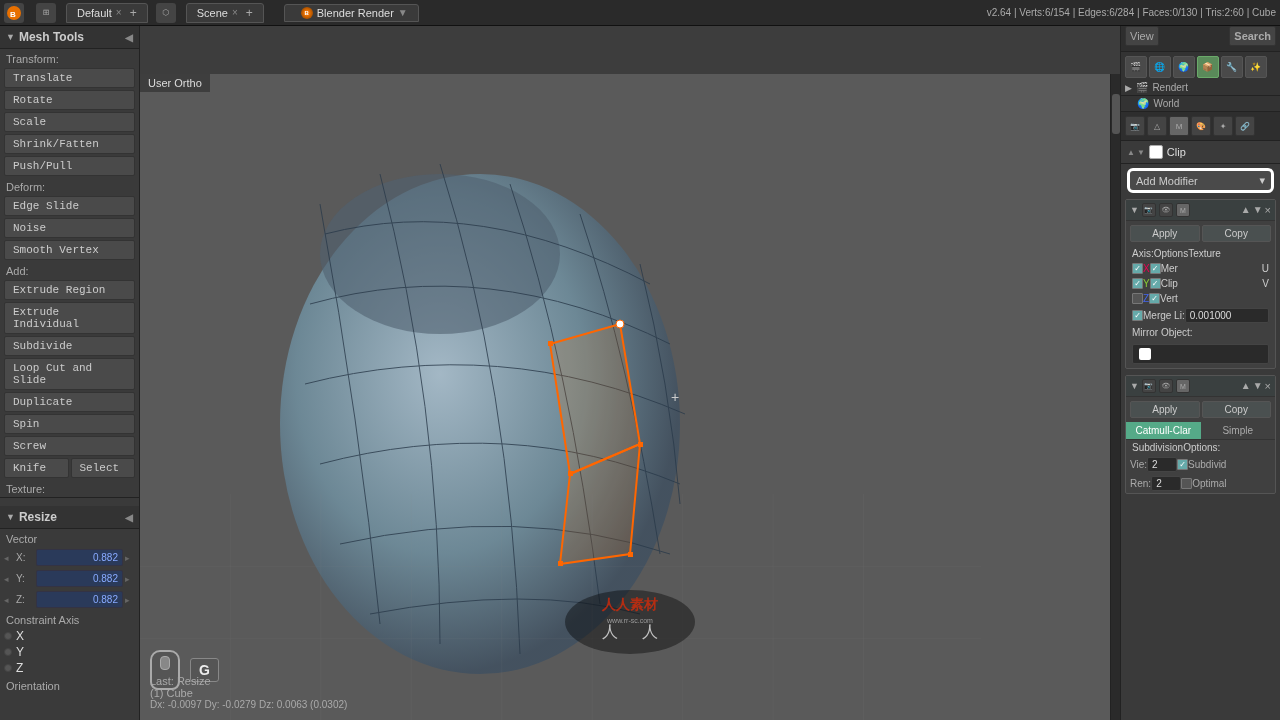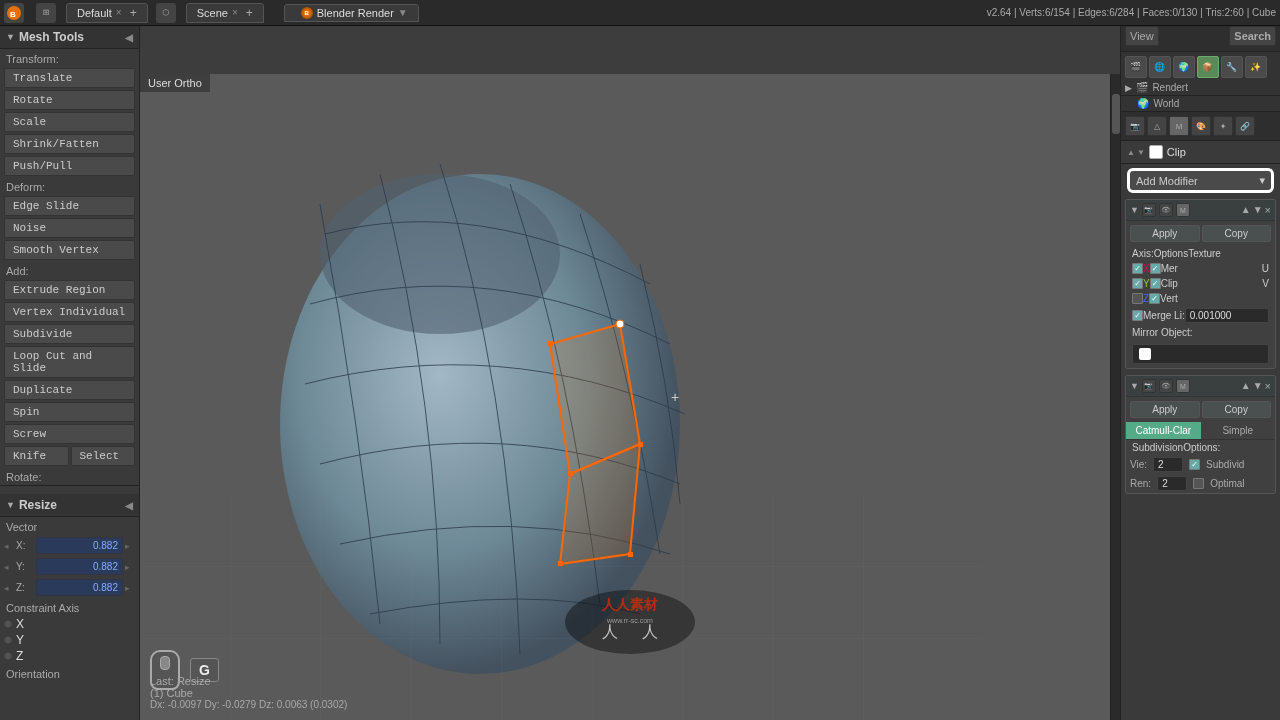--- a/index.html
+++ b/index.html
@@ -385,21 +385,21 @@
       font-size: 10px;
       cursor: pointer;
       color: #aaa;
     }
     .mod-tab.active {
       background: #5a8;
       color: #fff;
     }
     .subd-options {
       display: flex;
-      gap: 6px;
+      gap: 0;
       padding: 2px 4px;
       align-items: center;
       font-size: 10px;
       color: #aaa;
     }
 
     
     ::-webkit-scrollbar { width: 6px; }
     ::-webkit-scrollbar-track { background: #2a2a2a; }
     ::-webkit-scrollbar-thumb { background: #555; border-radius: 3px; }
@@ -499,31 +499,31 @@
     <button class="tool-btn">Shrink/Fatten</button>
     <button class="tool-btn">Push/Pull</button>
 
     <div class="section-label">Deform:</div>
     <button class="tool-btn">Edge Slide</button>
     <button class="tool-btn">Noise</button>
     <button class="tool-btn">Smooth Vertex</button>
 
     <div class="section-label">Add:</div>
     <button class="tool-btn">Extrude Region</button>
-    <button class="tool-btn">Vertex Individual</button>
+    <button class="tool-btn">Extrude Individual</button>
     <button class="tool-btn">Subdivide</button>
     <button class="tool-btn">Loop Cut and Slide</button>
     <button class="tool-btn">Duplicate</button>
     <button class="tool-btn">Spin</button>
     <button class="tool-btn">Screw</button>
     <div class="tool-btn-row">
       <button class="tool-btn">Knife</button>
       <button class="tool-btn">Select</button>
     </div>
-    <div class="section-label">Rotate:</div>
+    <div class="section-label">Texture:</div>
 
     <div class="resize-section">
       <div class="panel-header" style="margin-top:4px;">
         <span class="triangle">▼</span>
         <span>Resize</span>
         <span class="panel-collapse-arrow">◀</span>
       </div>
       <div class="section-label">Vector</div>
 
       <div class="vector-field">

